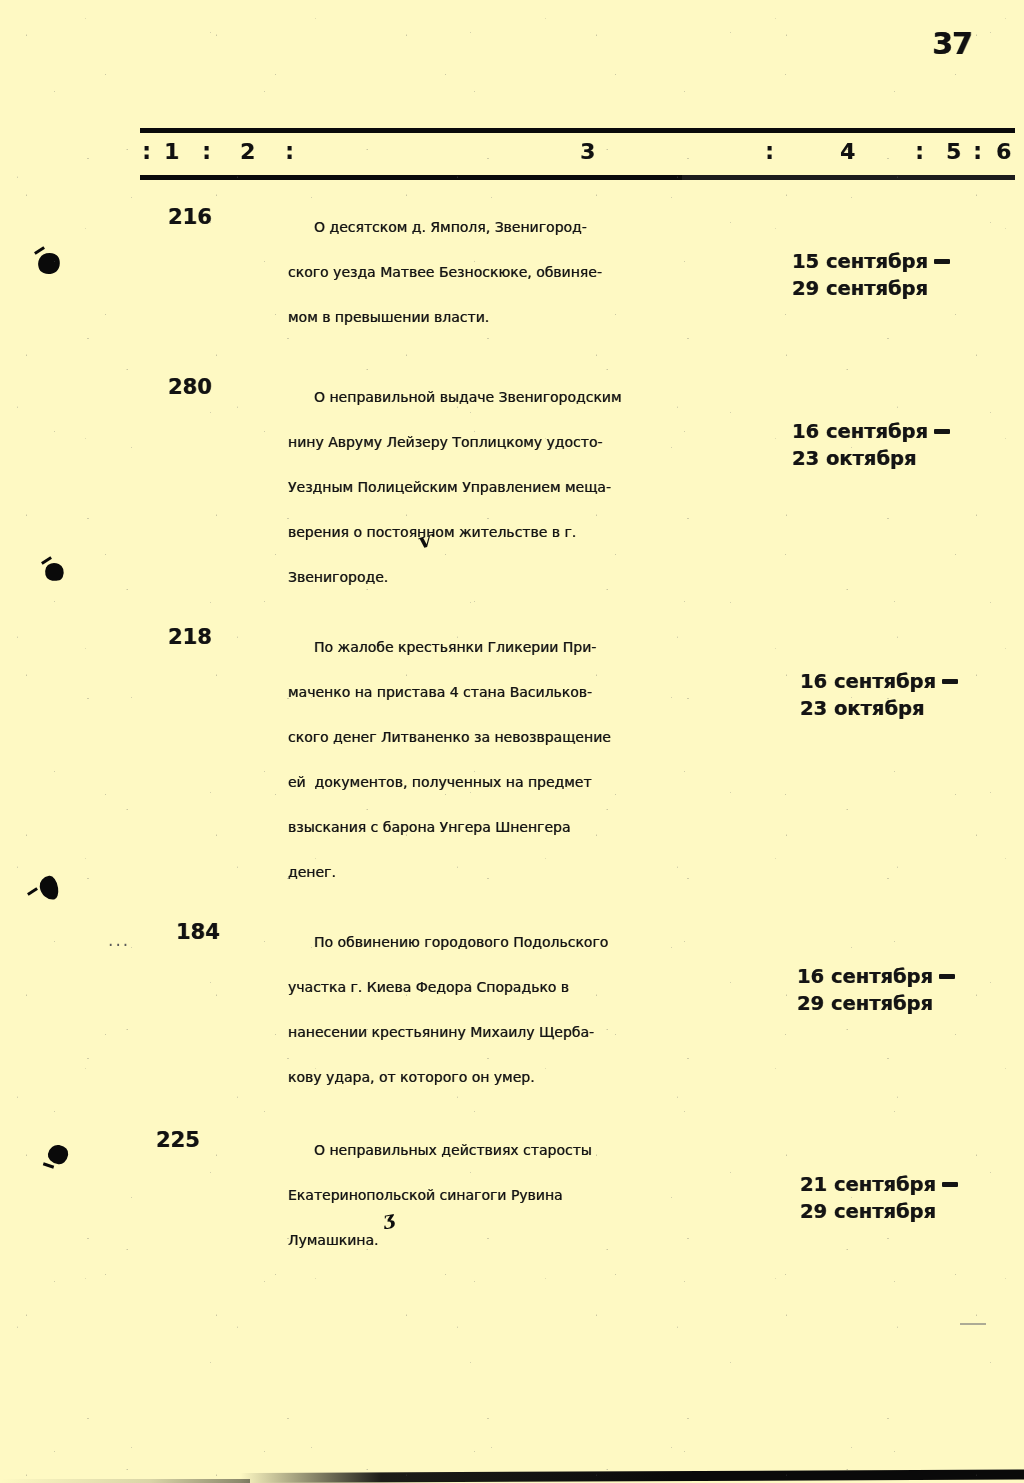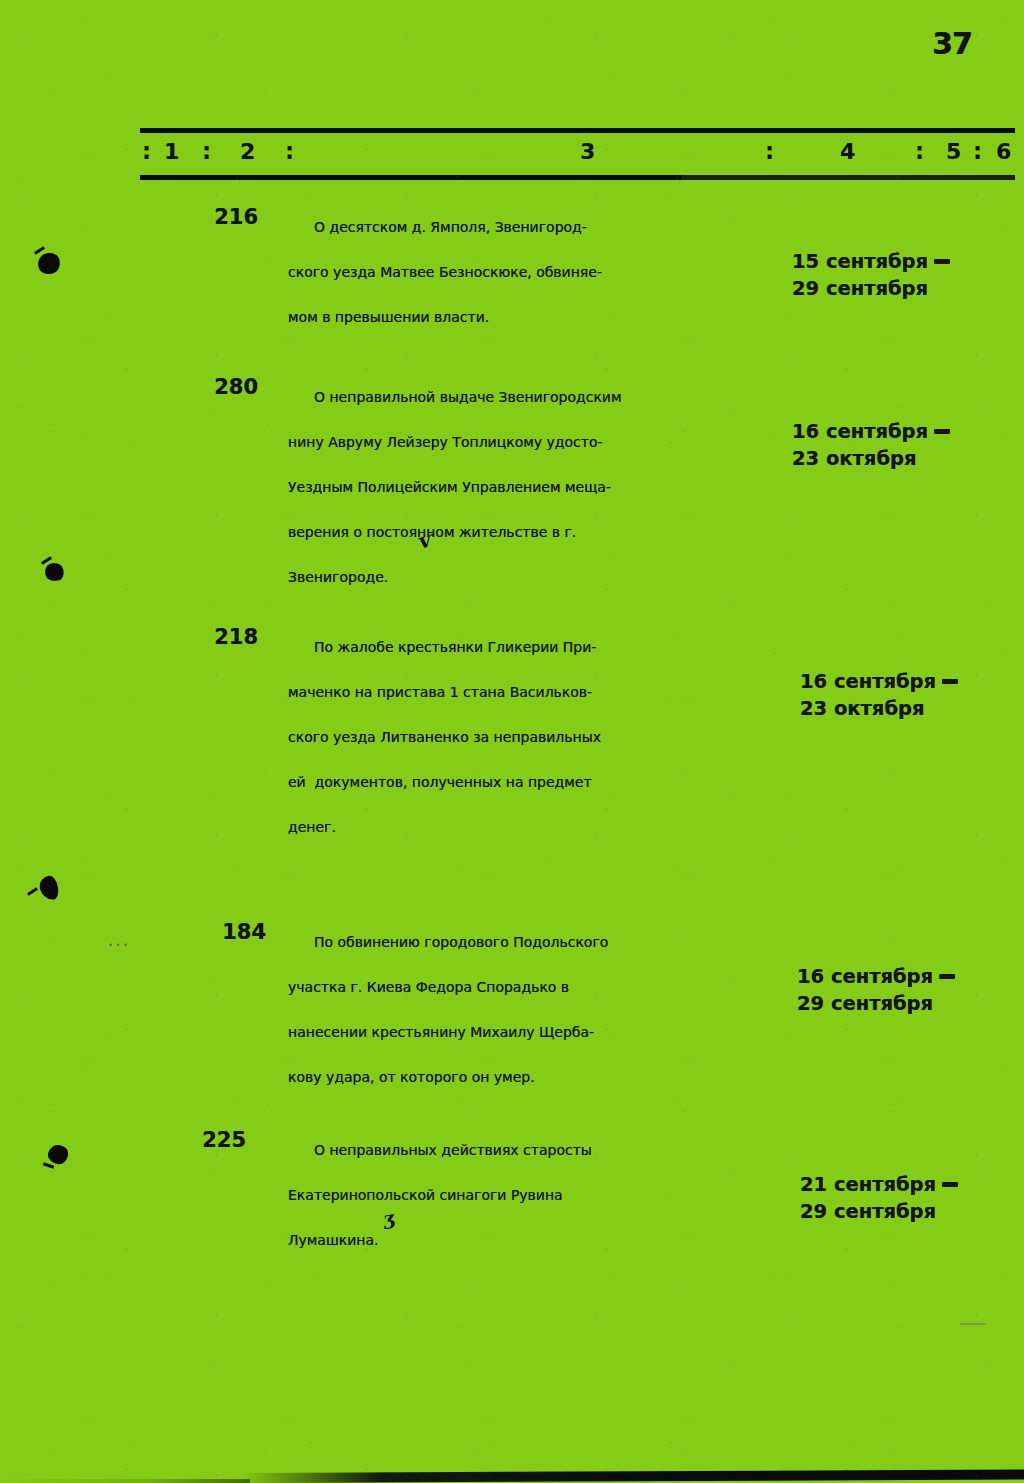--- a/index.html
+++ b/index.html
@@ -13,21 +13,21 @@
     position: relative;
     overflow: hidden;
     font-family: "DejaVu Sans", sans-serif;
     color: #0d0d0d;
   }
 
   
   .page {
     position: absolute;
     inset: 0;
-    background: #84cc16;
+    background: #fef9c3;
   }
 
   
   .speckle {
     position: absolute;
     inset: 0;
     pointer-events: none;
     opacity: .30;
     background-image:
       radial-gradient(circle at 14% 22%, #555 0.6px, transparent 0.8px),
@@ -96,21 +96,21 @@
   
   .row {
     position: absolute;
     left: 0;
     width: 1024px;
   }
   .col-num {
     position: absolute;
     left: 168px;
     width: 90px;
-    text-align: right;
+    text-align: left;
     font-size: 21px;
     font-weight: 700;
     color: #121212;
     text-shadow: 0.55px 0 0 rgba(0,0,0,.45), -0.4px 0.3px 0 rgba(0,0,0,.25);
   }
   .col-desc {
     position: absolute;
     left: 288px;
     width: 500px;
   }
@@ -275,23 +275,24 @@
       <div class="dt">23 октября</div>
     </div>
   </div>
 
   <div class="pen-mark" style="left:418px; top:527px">ѵ</div>
 
   <div class="row" style="top:625px">
     <div class="col-num">218</div>
     <div class="col-desc">
       <div class="ln indent">По жалобе крестьянки Гликерии При-</div>
-      <div class="ln">маченко на пристава 1 стана Васильков-</div>
-      <div class="ln">ского уезда Литваненко за неправильных</div>
+      <div class="ln">маченко на пристава 4 стана Васильков-</div>
+      <div class="ln">ского денег Литваненко за невозвращение</div>
       <div class="ln">ей  документов, полученных на предмет</div>
+      <div class="ln">взыскания с барона Унгера Шненгера</div>
       <div class="ln">денег.</div>
     </div>
     <div class="col-dates" style="left:800px">
       <div class="dt"><span>16 сентября</span><span class="dash"></span></div>
       <div class="dt">23 октября</div>
     </div>
   </div>
 
   <div class="row" style="top:920px">
     <div class="col-num" style="left:176px">184</div>

